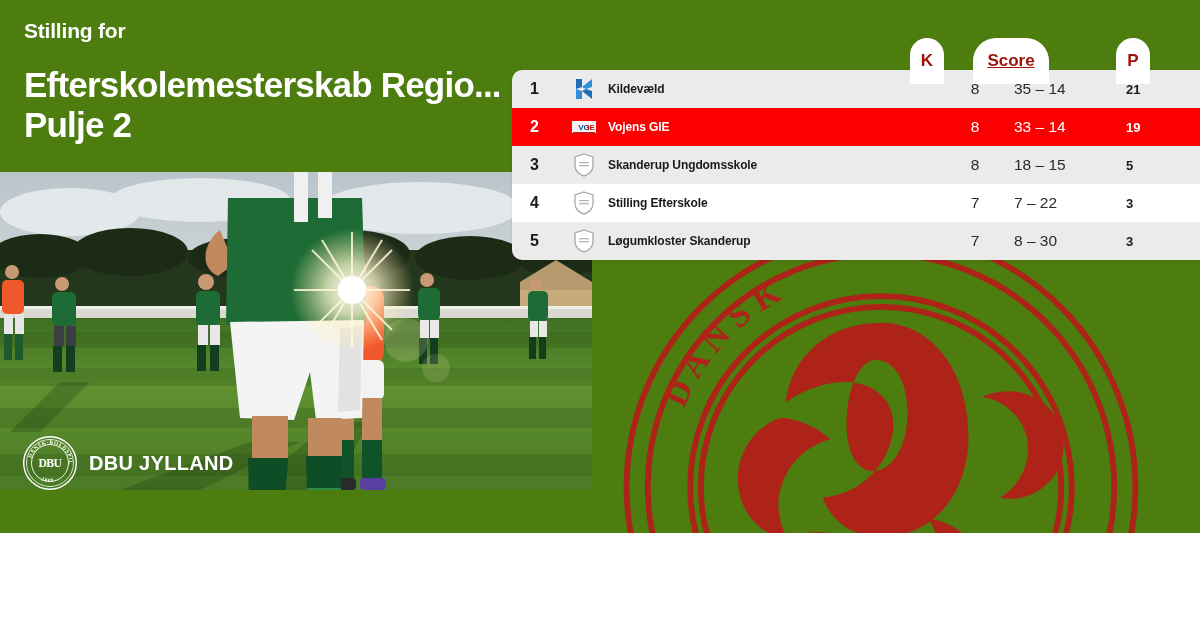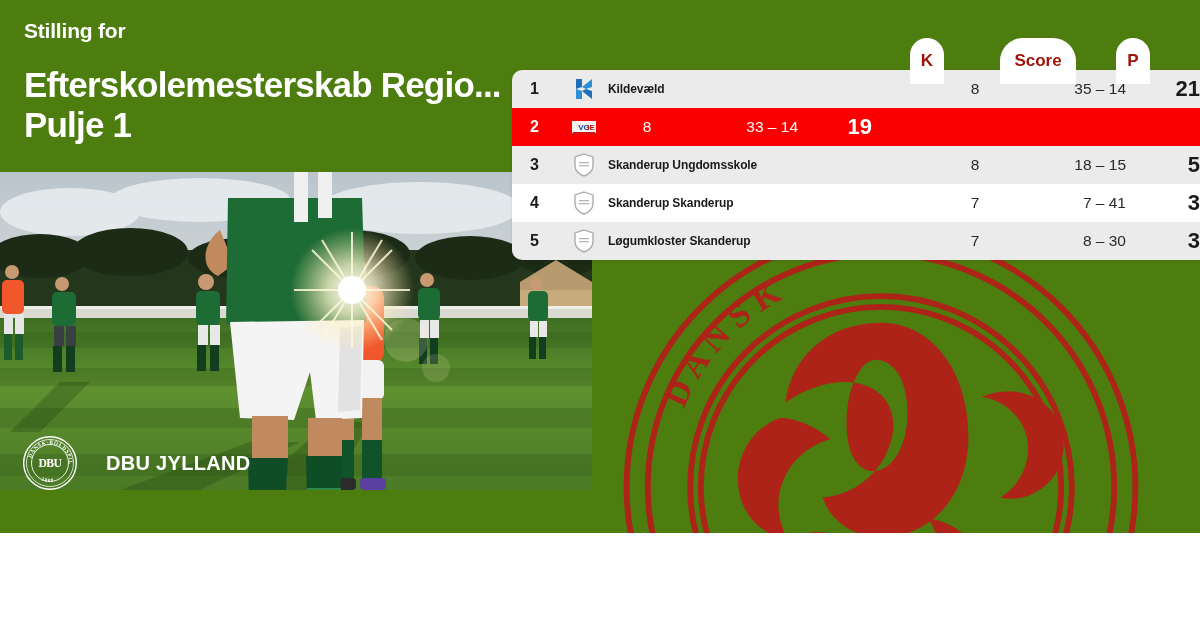--- a/index.html
+++ b/index.html
@@ -86,21 +86,21 @@
     font-size: 17px;
     font-weight: bold;
     display: flex;
     align-items: center;
     justify-content: center;
     border-top-left-radius: 23px;
     border-top-right-radius: 23px;
     pointer-events: auto;
   }
   .pill-k     { left: 398px; width: 34px; border-radius: 17px 17px 0 0; }
-  .pill-score { left: 488px; width: 76px; border-radius: 23px 23px 0 0; }
+  .pill-score { left: 461px; width: 76px; border-radius: 23px 23px 0 0; text-decoration: underline; }
   .pill-p     { left: 604px; width: 34px; border-radius: 17px 17px 0 0; }
 
   .row {
     display: flex;
     align-items: center;
     height: 38px;
     background: #EBEBEB;
     position: relative;
   }
   .row.alt { background: #FFFFFF; }
@@ -131,29 +131,29 @@
     padding-right: 8px;
   }
   .c-k {
     width: 78px;
     text-align: center;
     font-size: 15.5px;
     color: #2A2A2A;
   }
   .c-score {
     width: 112px;
-    text-align: right;
+    text-align: left;
     font-size: 15.5px;
     color: #2A2A2A;
     white-space: nowrap;
   }
   .c-p {
     width: 74px;
-    text-align: right;
-    font-size: 22px;
+    text-align: left;
+    font-size: 13px;
     font-weight: bold;
     color: #1A1A1A;
   }
   .row.highlight .c-rank,
   .row.highlight .c-team,
   .row.highlight .c-k,
   .row.highlight .c-score,
   .row.highlight .c-p { color: #ffffff; }
 
   .logo-slot { width: 26px; height: 26px; display:block; }
@@ -162,21 +162,21 @@
   .footer {
     position: absolute;
     left: 0; bottom: 0;
     width: 1200px; height: 140px;
     display: flex;
     align-items: center;
     z-index: 6;
   }
   .footer-logo { margin-left: 22px; width: 56px; height: 56px; }
   .footer-text {
-    margin-left: 28px;
+    margin-left: 11px;
     color: #ffffff;
     font-size: 20px;
     font-weight: bold;
     letter-spacing: 0.3px;
   }
 </style>
 </head>
 <body>
 
 <div class="stage">
@@ -202,21 +202,21 @@
       <path id="wmtop" d="M 20 100 A 80 80 0 0 1 180 100" fill="none"></path>
       <g fill="#AE2318">
         <text x="100" y="176" text-anchor="middle" font-family="Liberation Serif, serif" font-size="13" font-weight="bold">1889</text>
       </g>
     </svg>
   </div>
 
   <div class="header">
     <div class="kicker">Stilling for</div>
     <div class="title">Efterskolemesterskab Regio...</div>
-    <div class="title title-line2">Pulje 1</div>
+    <div class="title title-line2">Pulje 2</div>
   </div>
 
   <div class="photo">
     <svg width="592" height="318" viewBox="0 0 592 318" aria-hidden="true">
       <defs>
         <linearGradient id="sky" x1="0" y1="0" x2="0" y2="1">
           <stop offset="0%" stop-color="#b9c4cc"></stop>
           <stop offset="55%" stop-color="#dfe2de"></stop>
           <stop offset="100%" stop-color="#f2ead6"></stop>
         </linearGradient>
@@ -402,20 +402,21 @@
     <div class="row highlight">
       <div class="c-rank">2</div>
       <div class="c-logo">
         <svg class="logo-slot" viewBox="0 0 26 26" aria-hidden="true">
           <rect x="1" y="7" width="24" height="12" fill="#f2f2f2"></rect>
           <text x="13" y="16" text-anchor="middle" font-family="Liberation Sans, sans-serif" font-size="8" font-weight="bold" fill="#1a3f8f">VG</text>
           <text x="20" y="16" text-anchor="middle" font-family="Liberation Sans, sans-serif" font-size="8" font-weight="bold" fill="#c21a1a">IE</text>
           <rect x="2" y="18" width="22" height="1.6" fill="#c21a1a"></rect>
         </svg>
       </div>
+      <div class="c-team">Vojens GIE</div>
       <div class="c-k">8</div>
       <div class="c-score">33 – 14</div>
       <div class="c-p">19</div>
     </div>
 
     <div class="row">
       <div class="c-rank">3</div>
       <div class="c-logo">
         <svg class="logo-slot" viewBox="0 0 26 26" aria-hidden="true">
           <path d="M13 2 L22 5 L22 14 C22 19 17 23 13 24 C9 23 4 19 4 14 L4 5 Z" fill="#ffffff" stroke="#a8a8a8" stroke-width="1.3"></path>
@@ -431,23 +432,23 @@
 
     <div class="row alt">
       <div class="c-rank">4</div>
       <div class="c-logo">
         <svg class="logo-slot" viewBox="0 0 26 26" aria-hidden="true">
           <path d="M13 2 L22 5 L22 14 C22 19 17 23 13 24 C9 23 4 19 4 14 L4 5 Z" fill="#ffffff" stroke="#a8a8a8" stroke-width="1.3"></path>
           <rect x="8" y="10" width="10" height="1.3" fill="#b5b5b5"></rect>
           <rect x="8" y="13" width="10" height="1.3" fill="#b5b5b5"></rect>
         </svg>
       </div>
-      <div class="c-team">Skanderup Skanderup</div>
+      <div class="c-team">Stilling Efterskole</div>
       <div class="c-k">7</div>
-      <div class="c-score">7 – 41</div>
+      <div class="c-score">7 – 22</div>
       <div class="c-p">3</div>
     </div>
 
     <div class="row">
       <div class="c-rank">5</div>
       <div class="c-logo">
         <svg class="logo-slot" viewBox="0 0 26 26" aria-hidden="true">
           <path d="M13 2 L22 5 L22 14 C22 19 17 23 13 24 C9 23 4 19 4 14 L4 5 Z" fill="#ffffff" stroke="#a8a8a8" stroke-width="1.3"></path>
           <rect x="8" y="10" width="10" height="1.3" fill="#b5b5b5"></rect>
           <rect x="8" y="13" width="10" height="1.3" fill="#b5b5b5"></rect>

